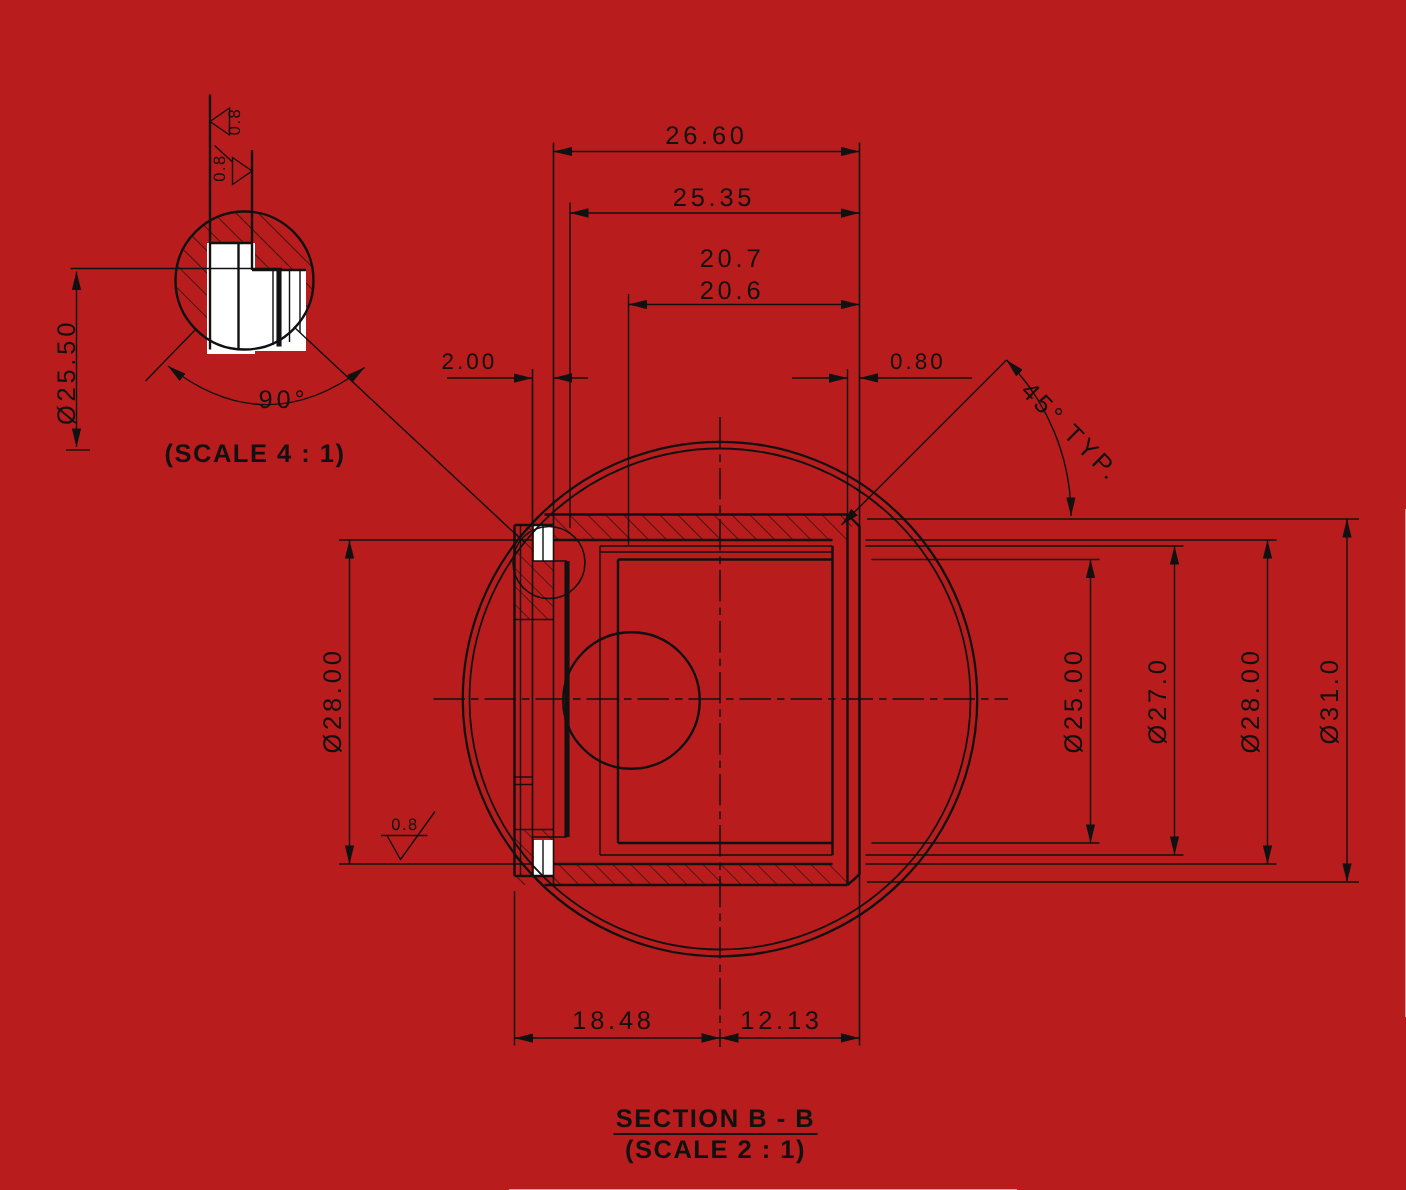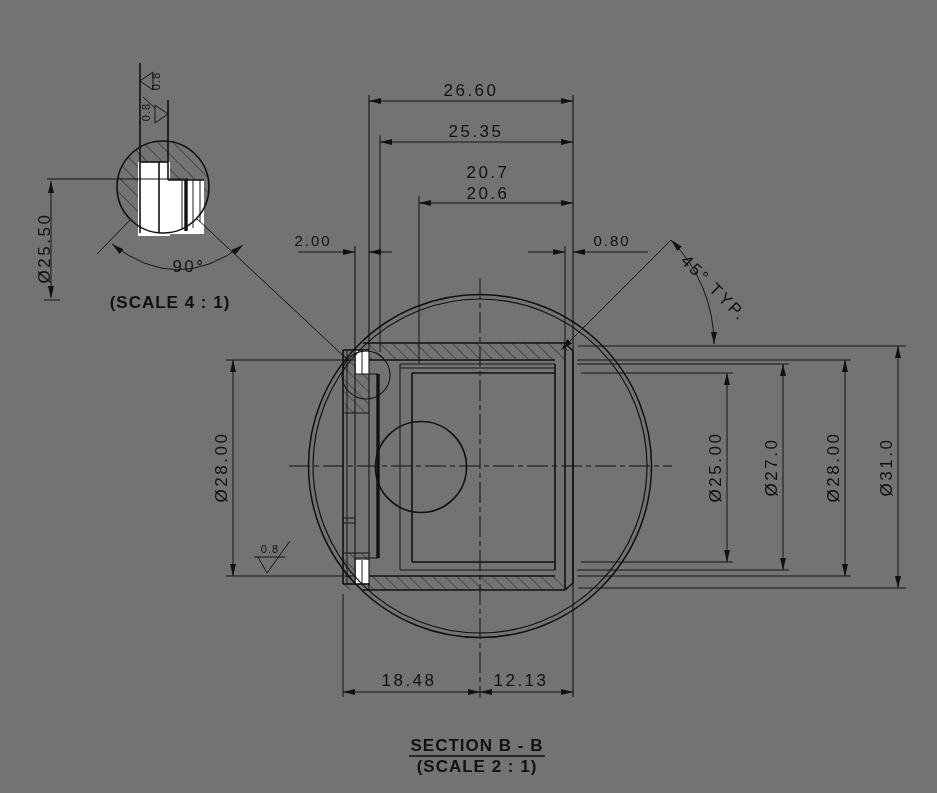--- a/index.html
+++ b/index.html
@@ -1,16 +1,16 @@
 <!DOCTYPE html>
 <html><head>
 <meta charset="utf-8">
 <style>
   html,body{margin:0;padding:0;background:#ffffff;}
-  .stage{position:relative;width:937px;height:793px;background:#737373;overflow:hidden;}
+  .stage{position:relative;width:937px;height:793px;background:#b91c1c;overflow:hidden;}
   svg{display:block;}
   .dim{font-family:"Liberation Sans",sans-serif;font-size:17px;letter-spacing:2.5px;fill:#111;}
   .dimsm{font-family:"Liberation Sans",sans-serif;font-size:15px;letter-spacing:2px;fill:#111;}
   .rough{font-family:"Liberation Sans",sans-serif;font-size:11px;letter-spacing:1px;fill:#111;}
   .title{font-family:"Liberation Sans",sans-serif;font-size:17px;font-weight:bold;letter-spacing:1px;fill:#111;}
   .ln{stroke:#111;fill:none;}
   .w-thin{stroke-width:0.95;}
   .w-med{stroke-width:1.6;}
   .w-bold{stroke-width:3.4;}
   .w-x{stroke-width:1.05;}

